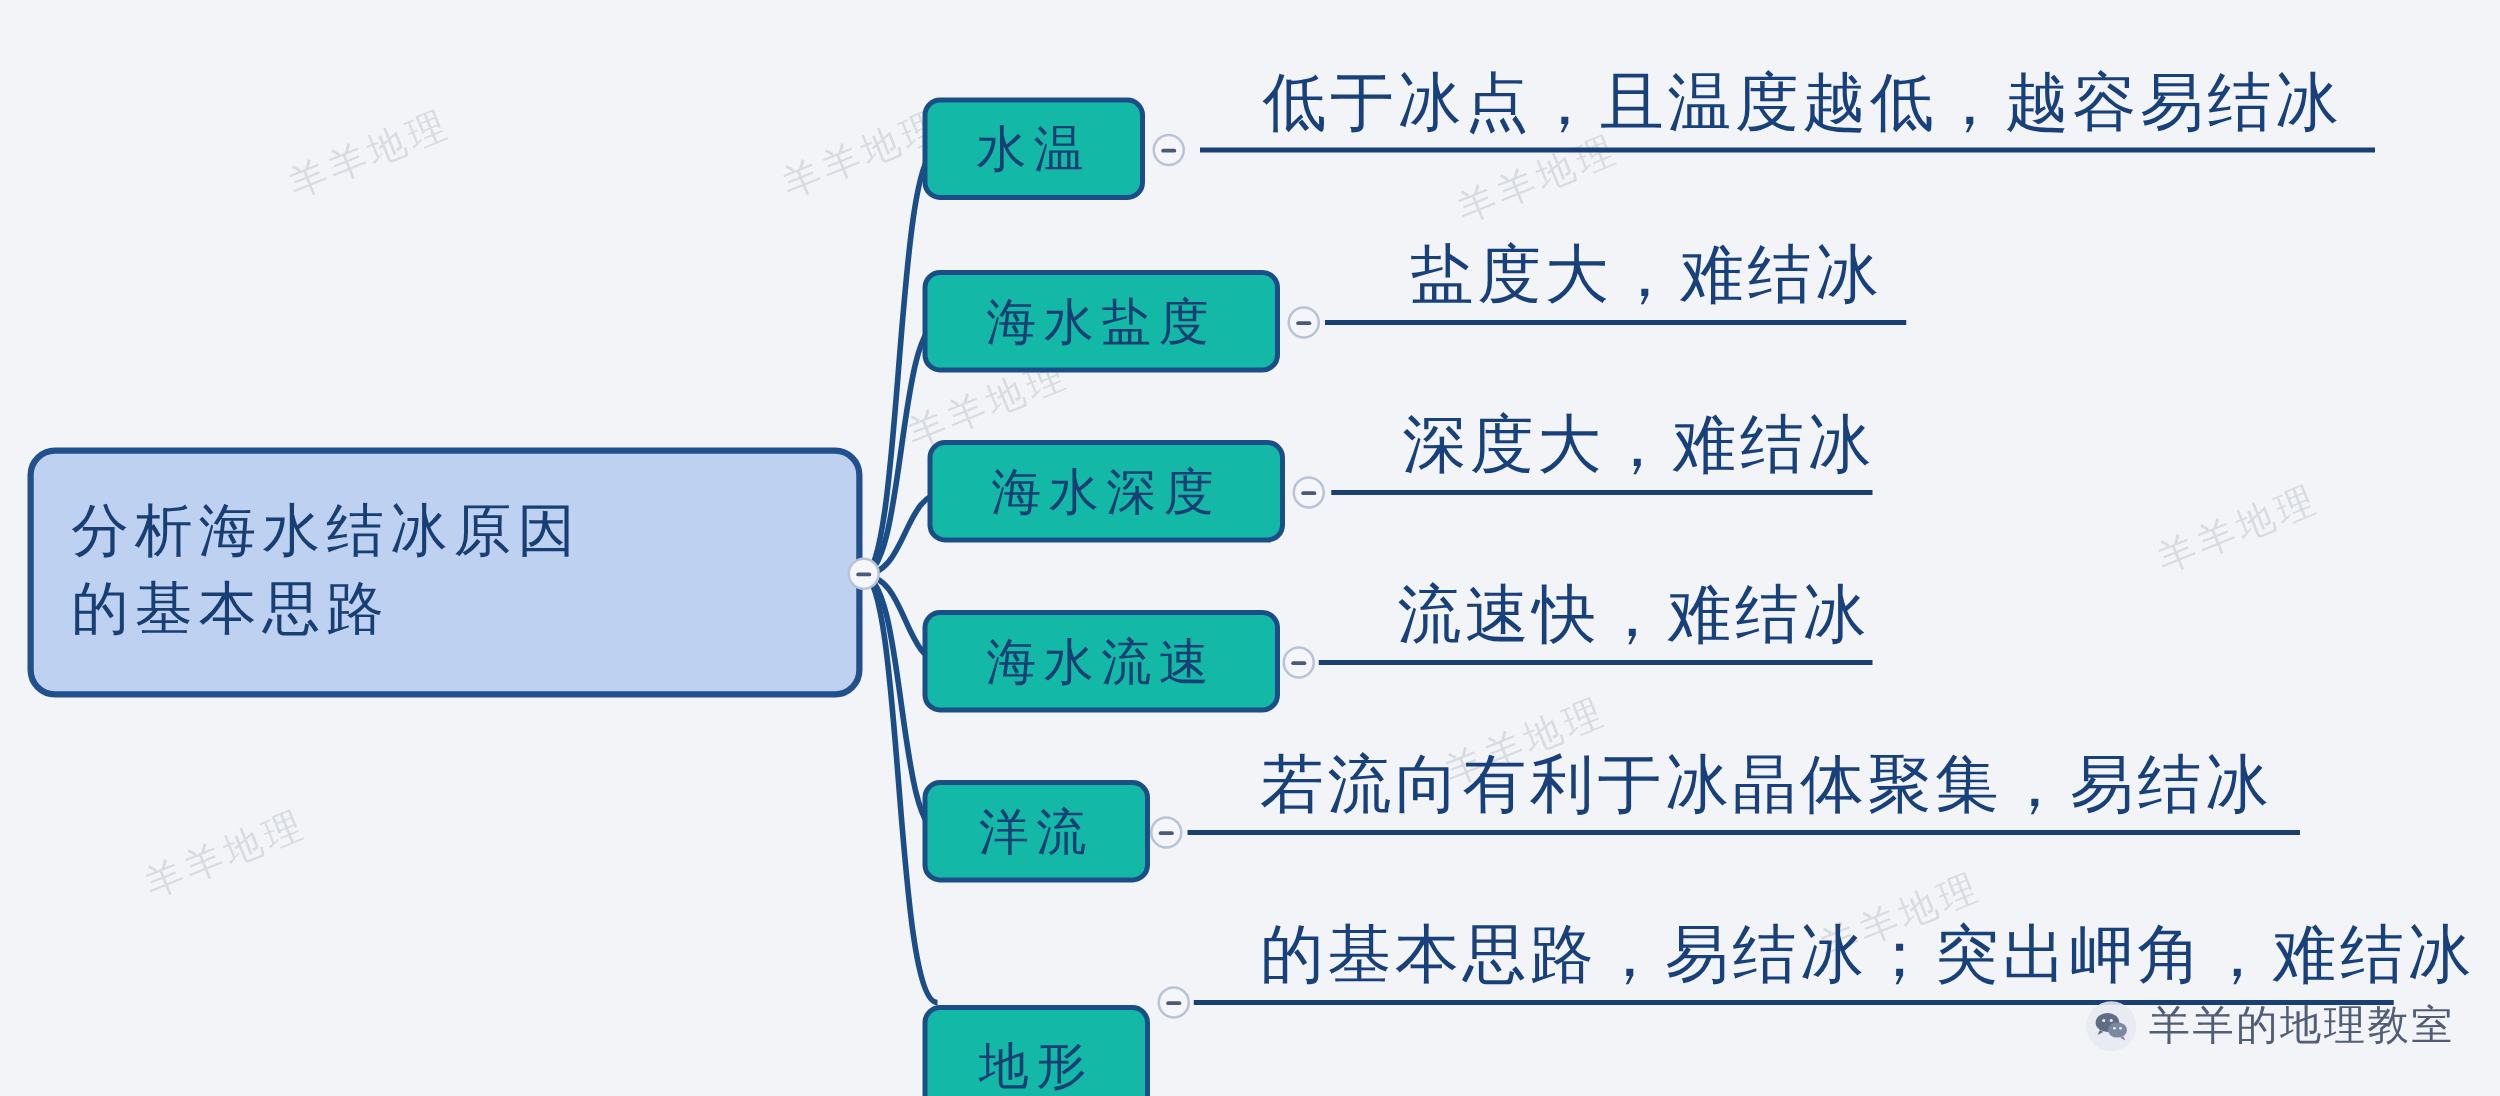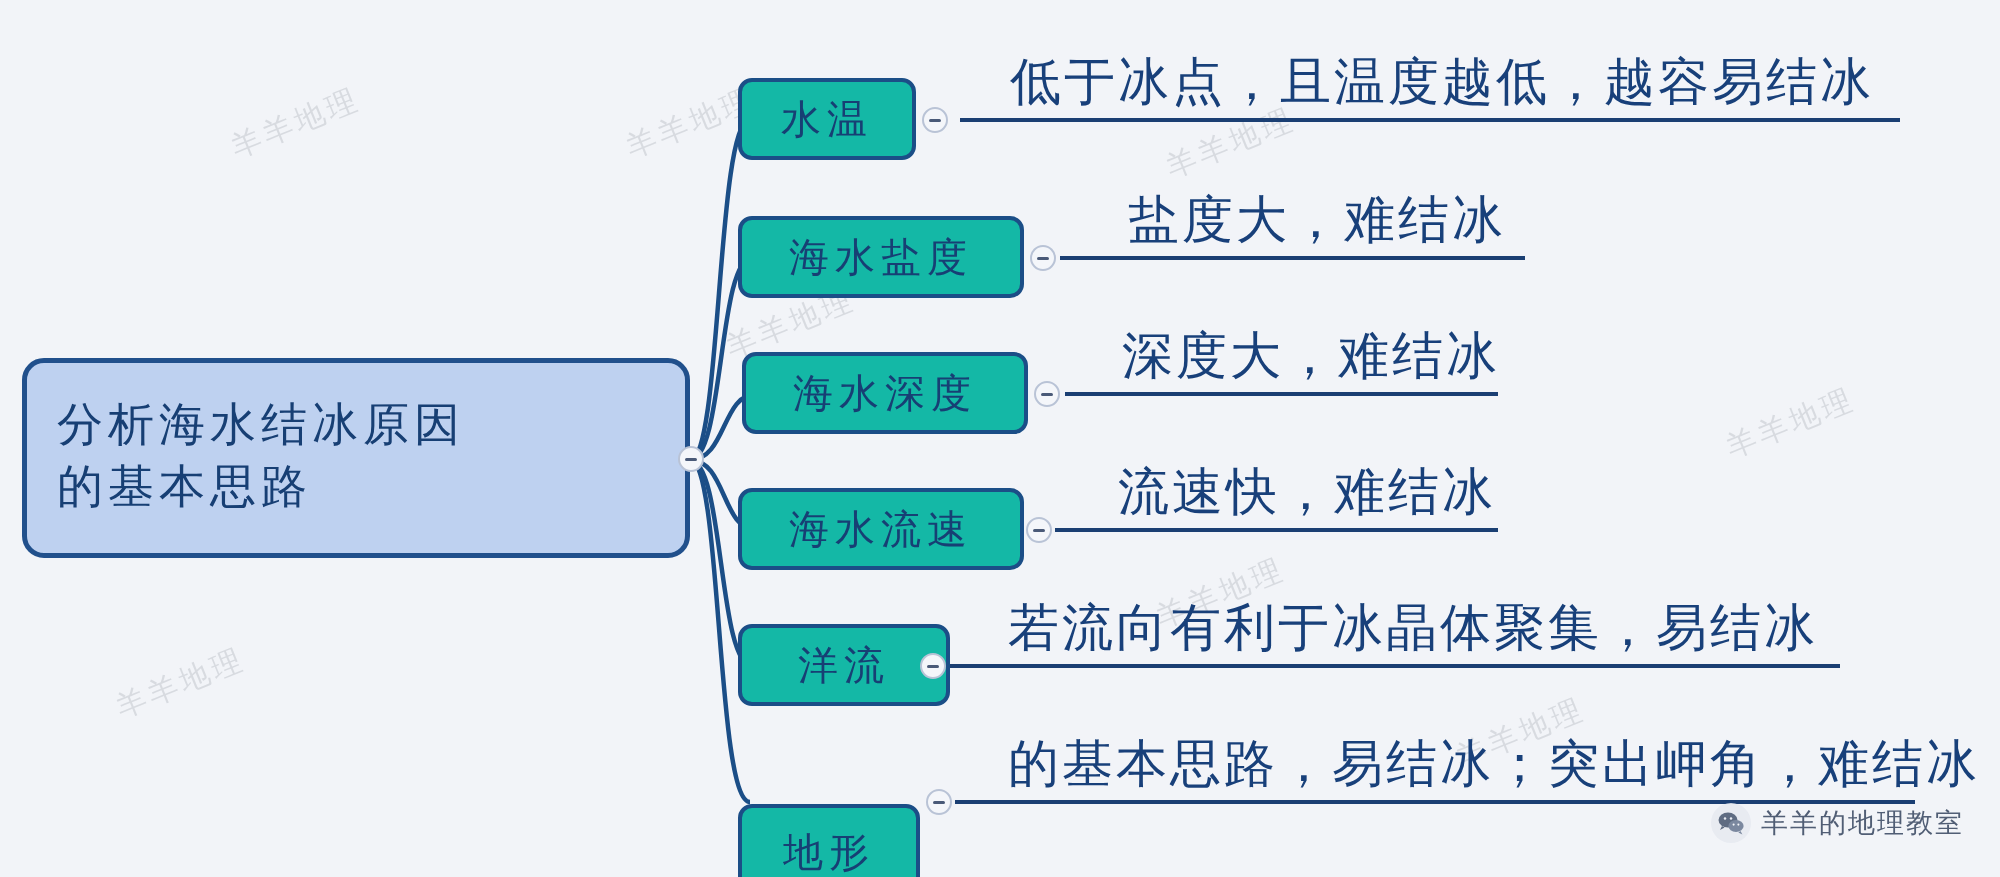--- a/index.html
+++ b/index.html
@@ -88,21 +88,21 @@
     white-space:nowrap;
     font-family:"Liberation Serif","DejaVu Serif",serif;
   }
 
   
   .badge{
     position:absolute;
     right:36px;bottom:34px;
     display:flex;align-items:center;gap:10px;
     color:#3b4a63;
-    font-size:27px;
+    font-size:33px;
     letter-spacing:2px;
     font-family:"Liberation Serif",serif;
     opacity:.88;
   }
   .badge .wx{
     width:40px;height:40px;border-radius:50%;
     background:#e7eaf1;
     display:flex;align-items:center;justify-content:center;
   }
 </style>
@@ -161,21 +161,21 @@
   <div class="node" style="left:742px;top:352px;width:286px;height:82px;">
     <span>海水深度</span>
   </div>
   <div class="toggle" style="left:1034px;top:381px;"></div>
 
   <div class="node" style="left:738px;top:488px;width:286px;height:82px;">
     <span>海水流速</span>
   </div>
   <div class="toggle" style="left:1026px;top:517px;"></div>
 
-  <div class="node" style="left:738px;top:624px;width:212px;height:82px;">
+  <div class="node" style="left:738px;top:624px;width:182px;height:82px;">
     <span>洋流</span>
   </div>
   <div class="toggle" style="left:920px;top:653px;"></div>
 
   <div class="node" style="left:738px;top:760px;width:182px;height:96px;margin-top:44px;">
     <span>地形</span>
   </div>
   <div class="toggle" style="left:926px;top:789px;"></div>
 
   <div class="leaftext" style="left:1010px;top:48px;">低于冰点，且温度越低，越容易结冰</div>

